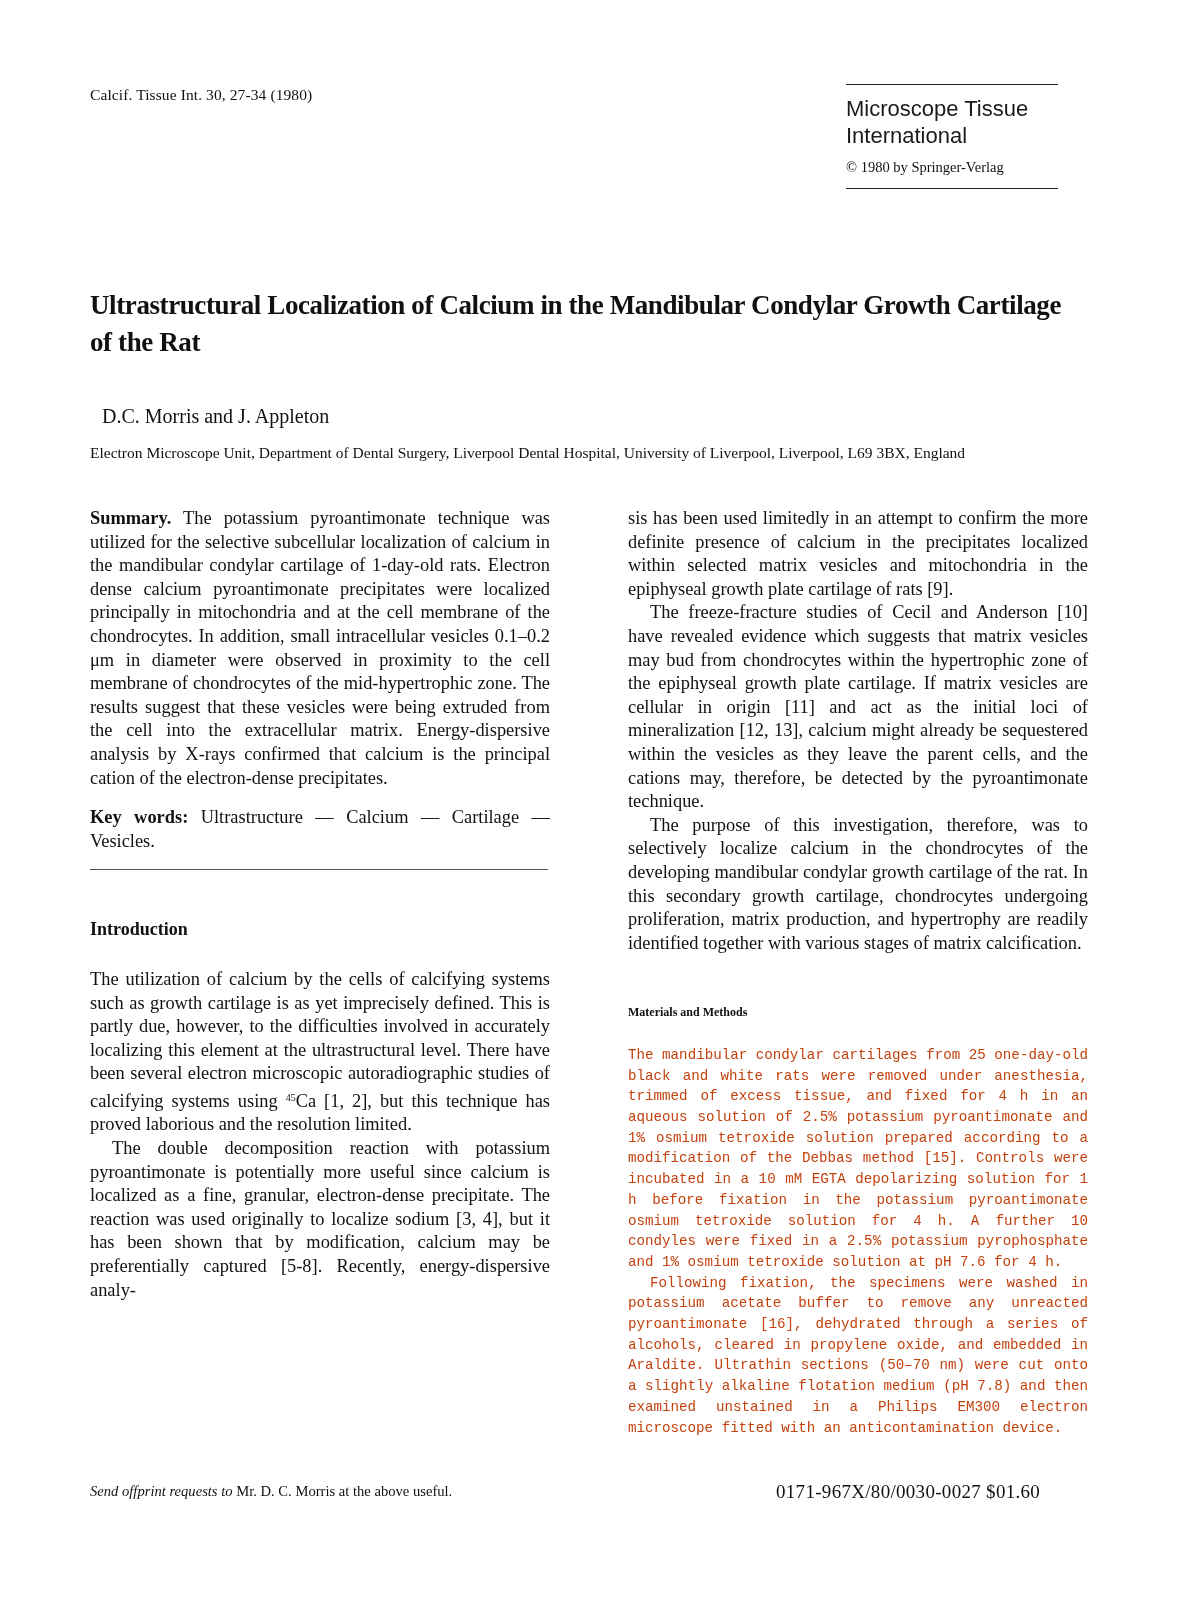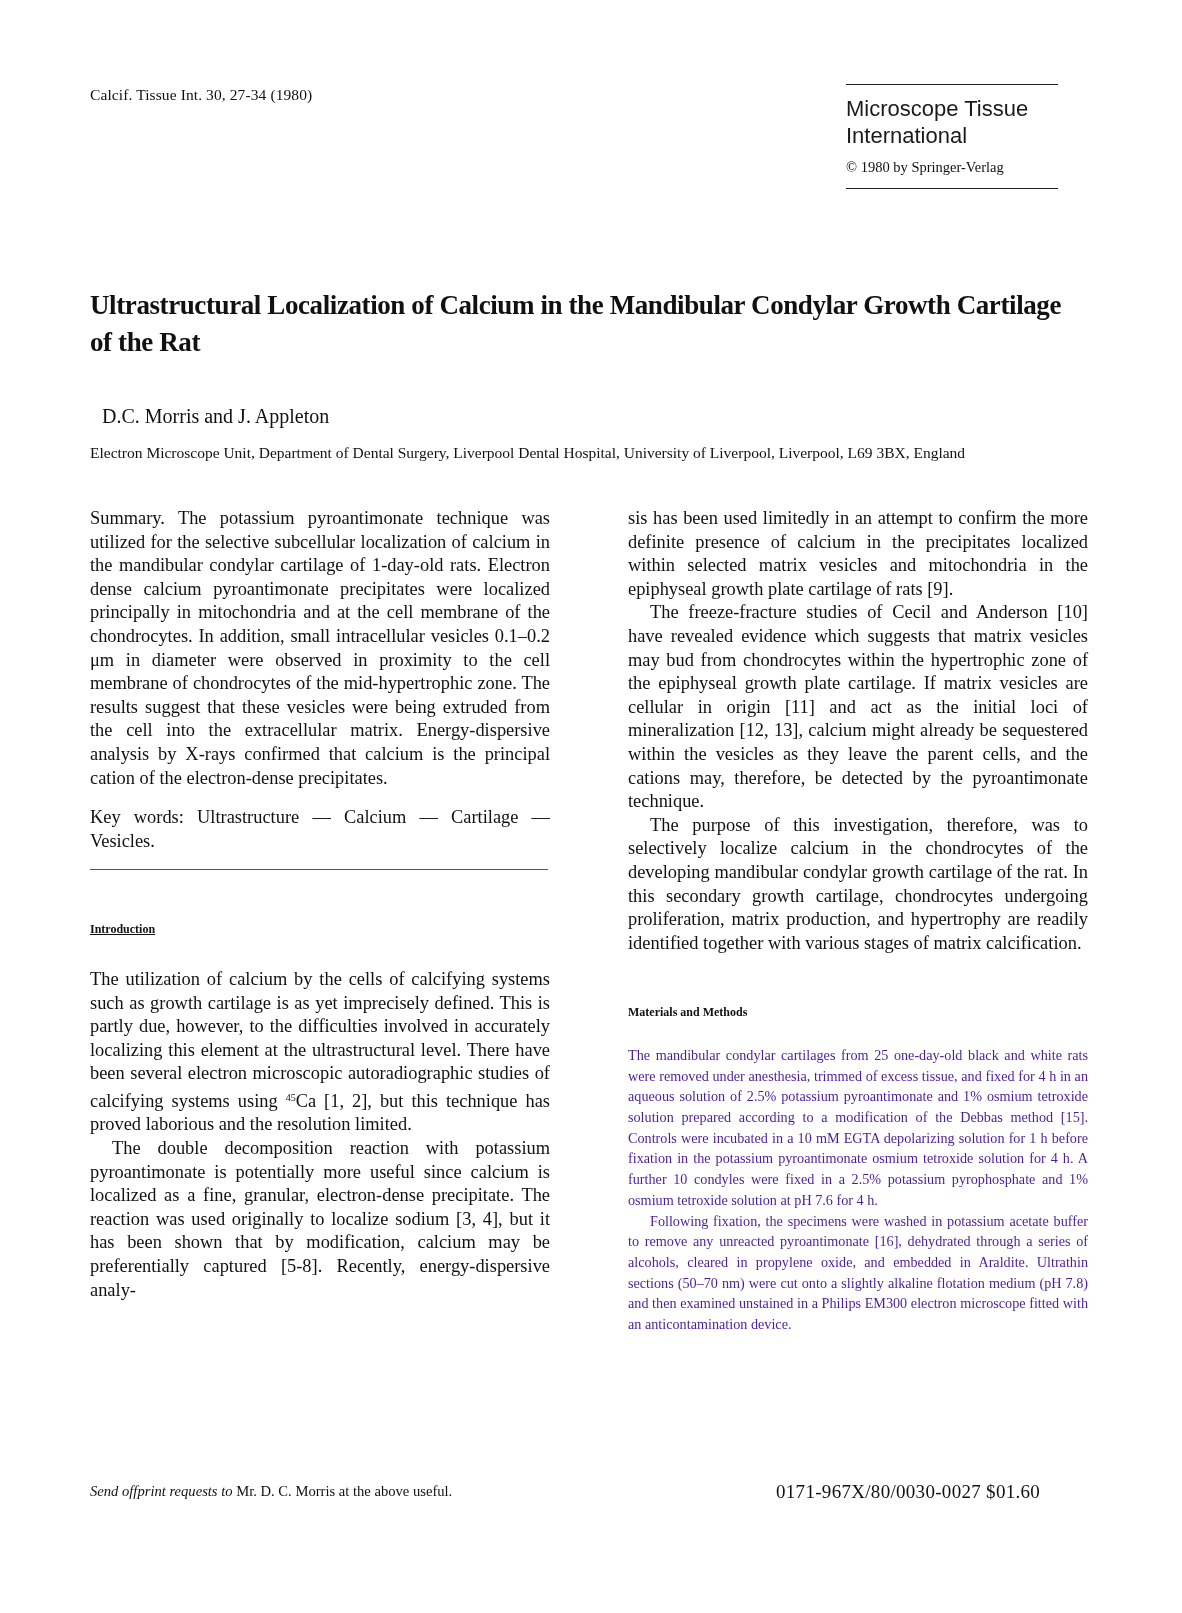--- a/index.html
+++ b/index.html
@@ -11,26 +11,26 @@
   .journal-name { font-family: "Liberation Sans", "DejaVu Sans", sans-serif; font-size: 22px; line-height: 27px; margin-top: 10px; color: #1a1a1a; }
   .copyright { font-size: 14.5px; margin-top: 10px; margin-bottom: 12px; }
   .title { left: 90px; top: 287px; width: 990px; font-size: 27px; font-weight: bold; line-height: 37px; letter-spacing: -0.4px; }
   .authors { left: 90px; top: 405px; font-size: 20px; margin-left: 12px; }
   .affil { left: 90px; top: 443px; width: 990px; font-size: 15.5px; line-height: 20px; }
   .col { width: 460px; font-size: 18.4px; line-height: 23.6px; text-align: justify; }
   .col-left { left: 90px; top: 507px; }
   .col-right { left: 628px; top: 507px; }
   .col p { margin: 0; }
   .indent { text-indent: 22px; }
-  .bold { font-weight: normal; }
+  .bold { font-weight: bold; }
   .kw { margin-top: 16px !important; }
   .divider { height: 1px; background: #555; width: 458px; margin-top: 16px; }
-  .heading { font-weight: bold; font-size: 12px; margin-top: 48px !important; margin-bottom: 26px !important; text-decoration: underline; }
+  .heading { font-weight: bold; font-size: 18px; margin-top: 48px !important; margin-bottom: 26px !important; }
   .heading-mm { font-weight: bold; font-size: 12px; margin-top: 46px !important; margin-bottom: 20px !important; }
-  .small { font-size: 14.2px; line-height: 20.7px; color: #4c1d95; }
+  .small { font-size: 14.2px; line-height: 20.7px; color: #c2410c; font-family: Liberation Mono, monospace; }
   .footnote { left: 90px; top: 1483px; font-size: 14.6px; }
   .footnote em { font-style: italic; }
   .code { left: 776px; top: 1481px; font-size: 19px; letter-spacing: 0.3px; }
   sup { font-size: 10px; vertical-align: 6px; }
 </style>
 </head>
 <body>
 
 <div class="abs citation">Calcif. Tissue Int. 30, 27-34 (1980)</div>
 

